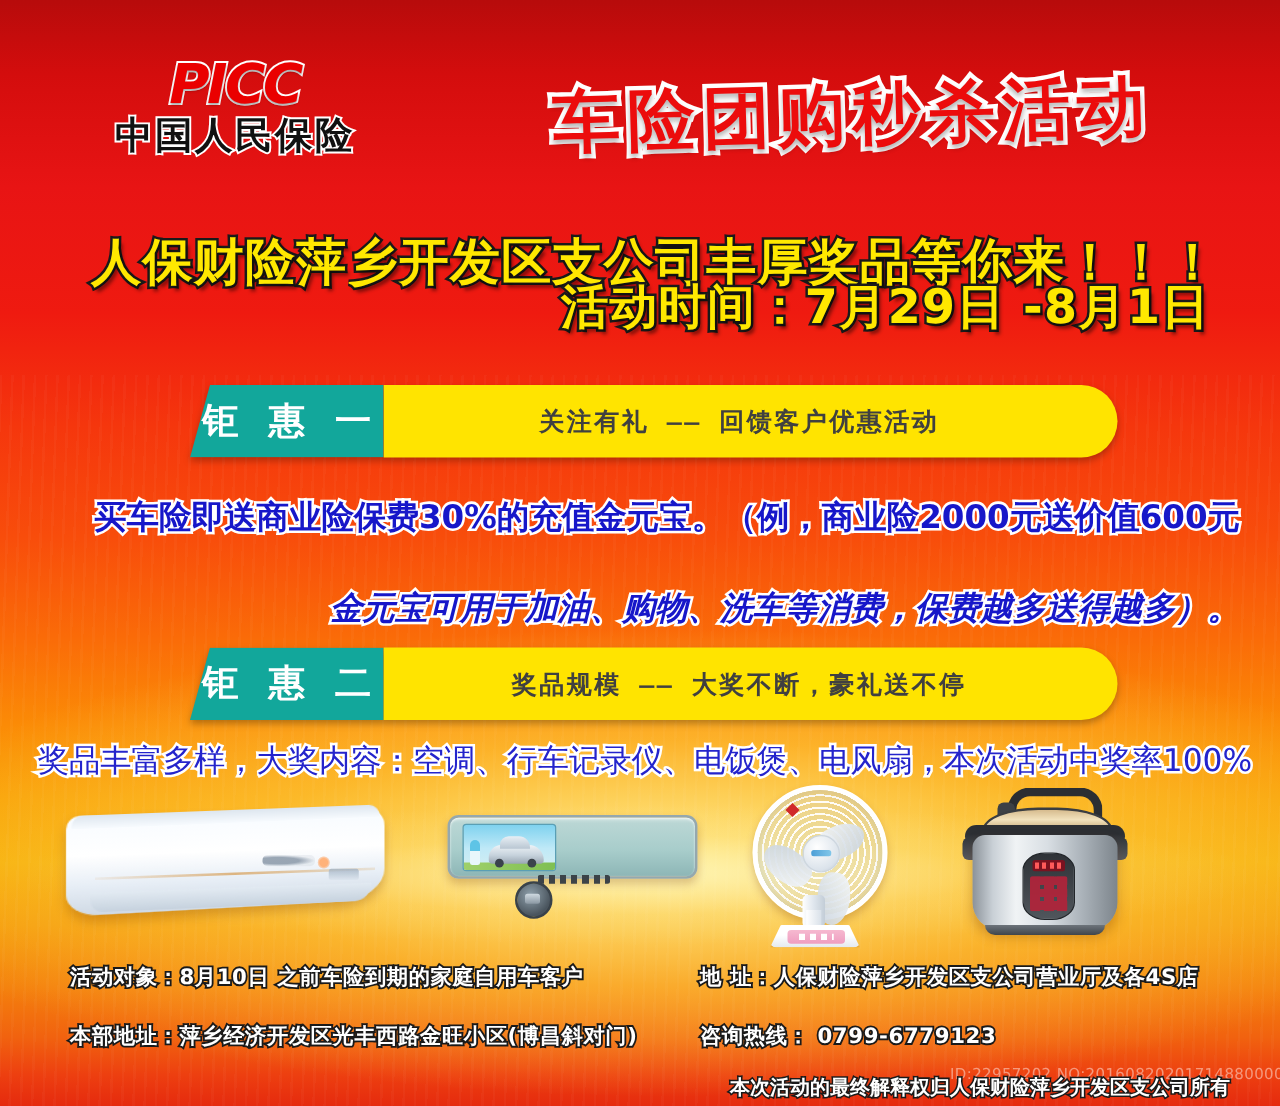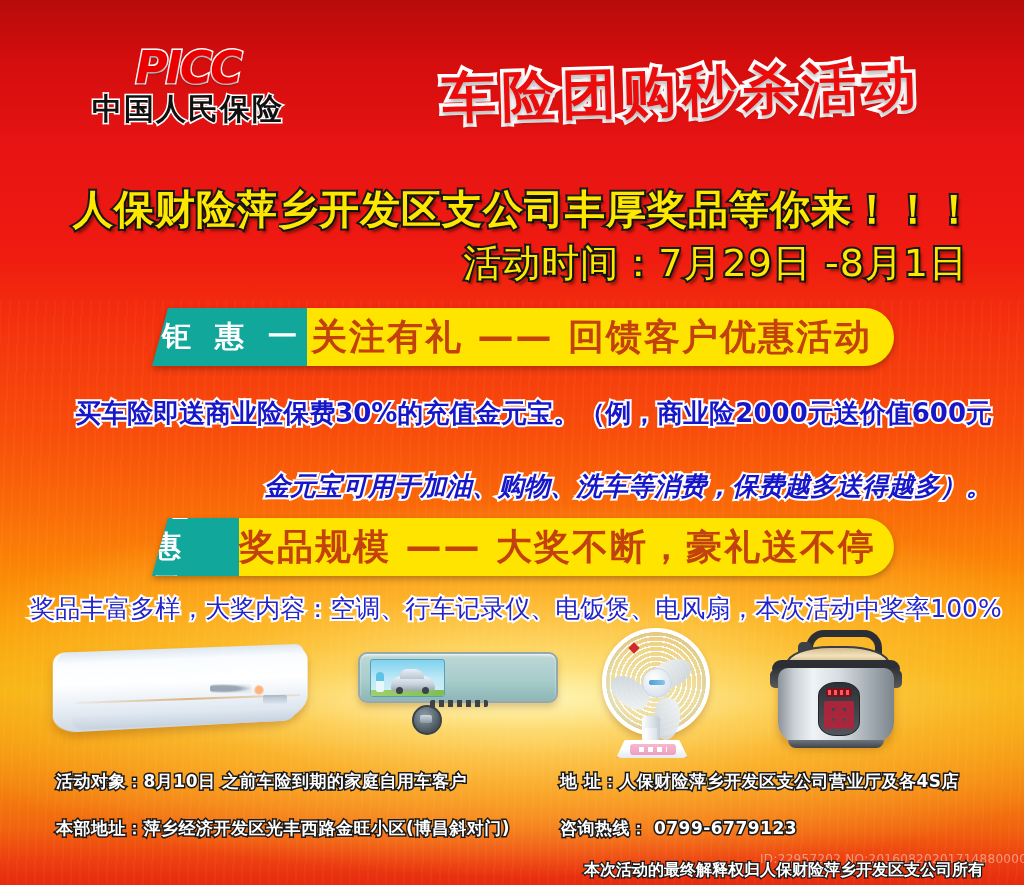--- a/index.html
+++ b/index.html
@@ -112,23 +112,23 @@
     font-weight: bold;
     letter-spacing: 1px;
     color: #ffe800;
     -webkit-text-stroke: 4px #1a1a1a;
     paint-order: stroke fill;
     text-shadow: 3px 4px 3px rgba(0,0,0,0.45);
     white-space: nowrap;
   }
   .sub2 {
     position: absolute;
-    right: 56px; top: 238px;
+    right: 56px; top: 220px;
     font-size: 38px;
-    font-weight: normal;
+    font-weight: bold;
     letter-spacing: 1px;
     color: #ffe800;
     -webkit-text-stroke: 4px #1a1a1a;
     paint-order: stroke fill;
     text-shadow: 3px 4px 3px rgba(0,0,0,0.45);
     white-space: nowrap;
     margin-left: 20px;
   }
 
   
@@ -156,26 +156,27 @@
     text-indent: 7px;
   }
   .banner .bar {
     position: relative;
     flex: 1;
     background: #ffe400;
     border-radius: 0 30px 30px 0;
     display: flex;
     align-items: center;
     justify-content: center;
-    color: #c2410c;
-    font-size: 36px;
+    color: #404040;
+    font-size: 20px;
     font-weight: bold;
     letter-spacing: 2px;
     white-space: nowrap;
     padding-right: 18px;
+    font-family: Liberation Mono, monospace;
   }
   #banner1 { top: 308px; }
   #banner2 { top: 518px; }
 
   
   .para {
     position: absolute;
     left: 32px;
     width: 960px;
     text-align: right;

